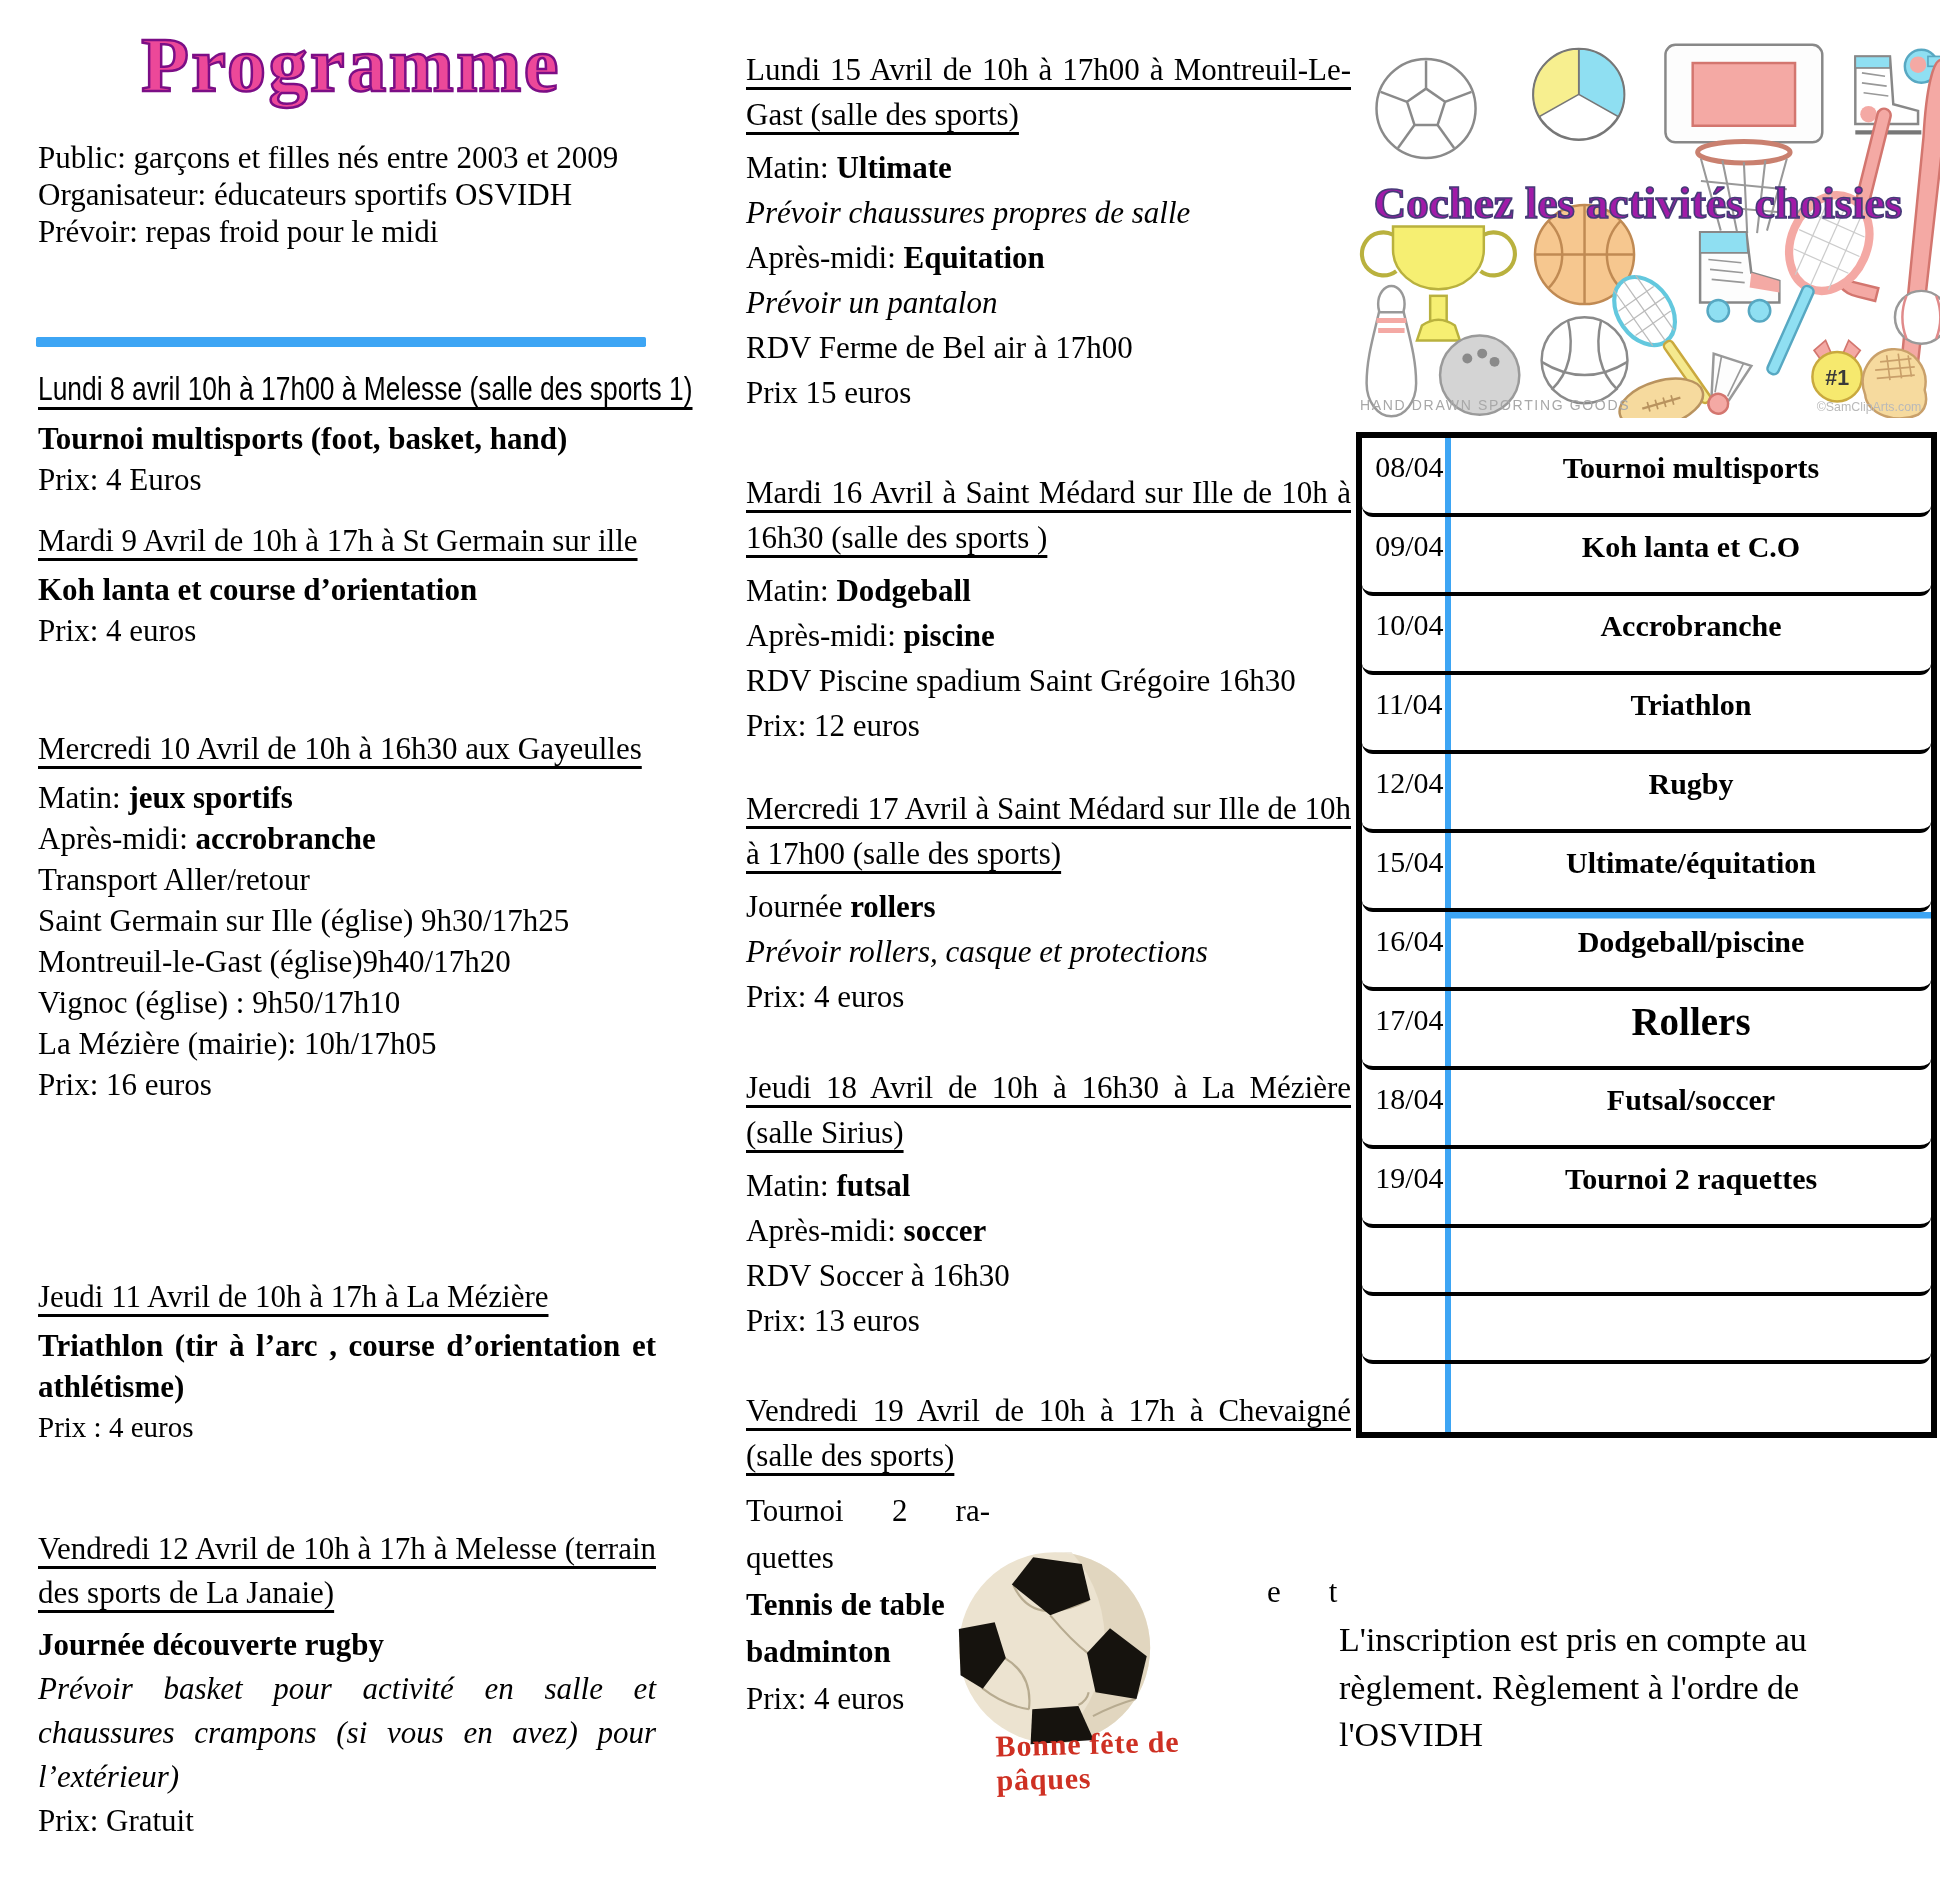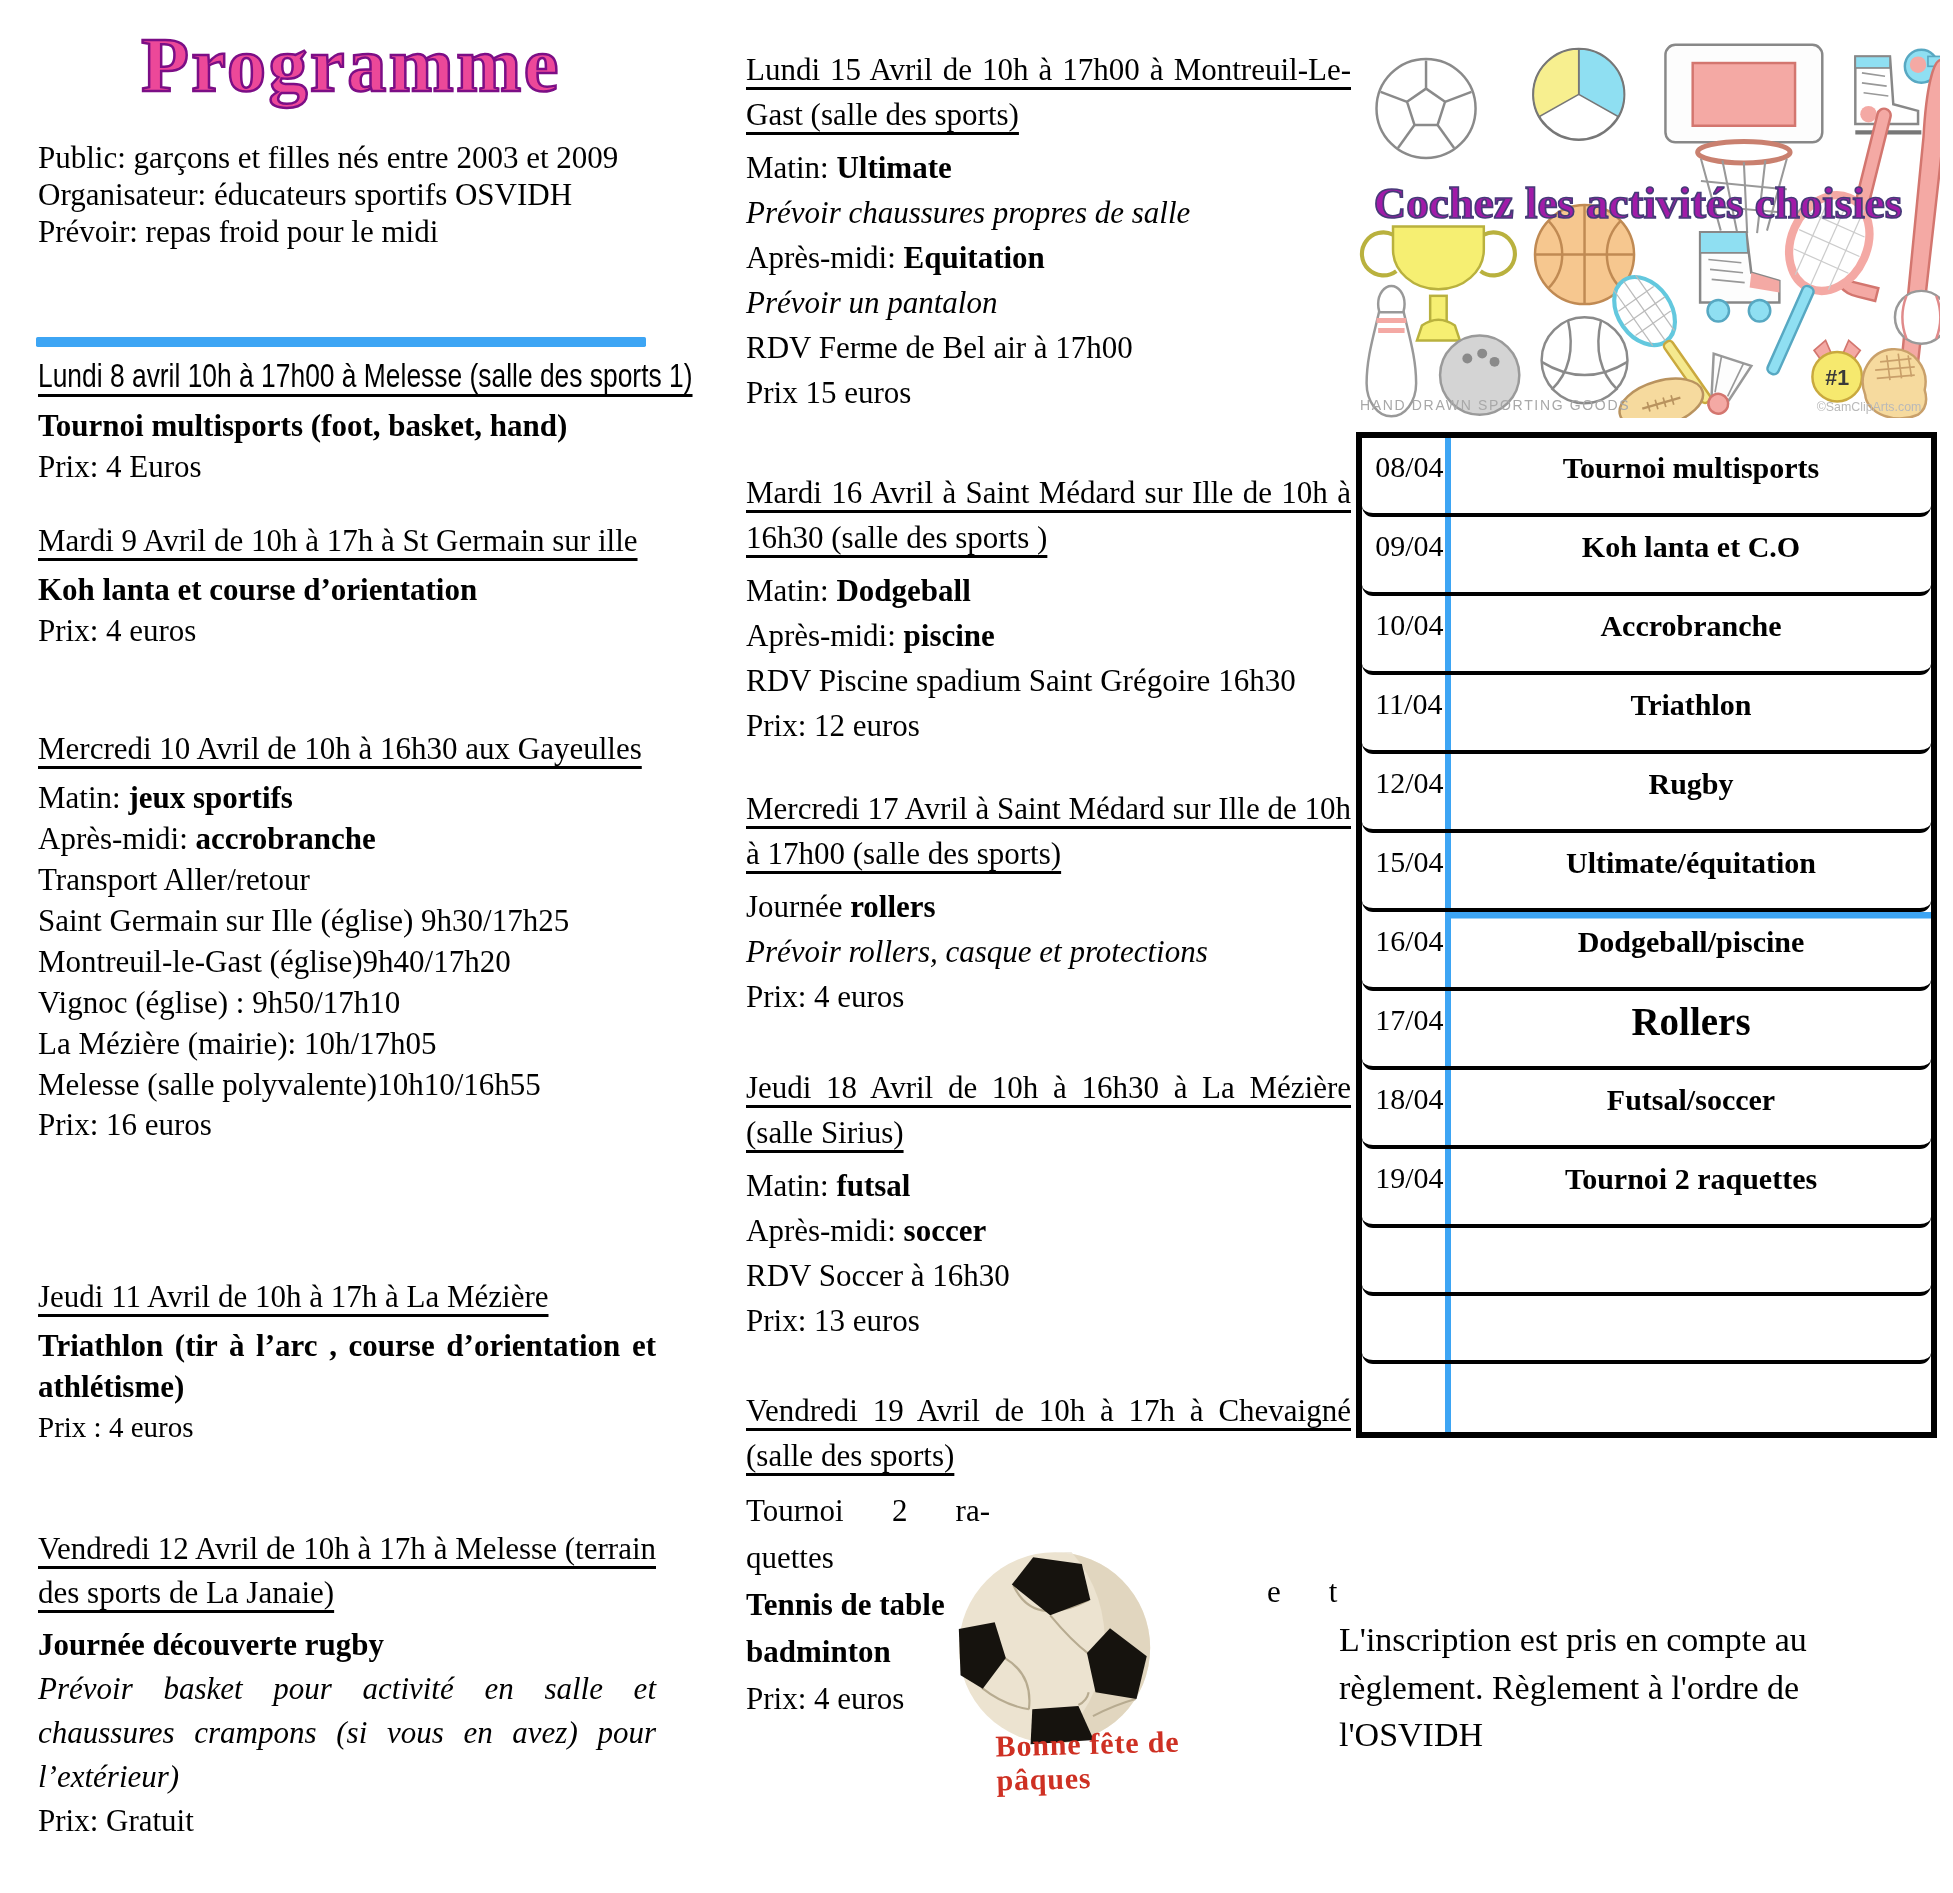--- a/index.html
+++ b/index.html
@@ -56,42 +56,41 @@
   <div class="abs prog-title">Programme</div>
 
   <div class="abs intro">
     <p>Public: garçons et filles nés entre 2003 et 2009</p>
     <p>Organisateur: éducateurs sportifs OSVIDH</p>
     <p>Prévoir: repas froid pour le midi</p>
   </div>
 
   <div class="abs rule-blue"></div>
 
-  <section class="sec" style="top:354px">
+  <section class="sec" style="top:367px">
     <h3 class="h sans-narrow">Lundi 8 avril 10h à 17h00 à Melesse (salle des sports 1)</h3>
     <p class="bold">Tournoi multisports (foot, basket, hand)</p>
     <p>Prix: 4 Euros</p>
   </section>
 
   <section class="sec" style="top:521px">
     <h3 class="h nowrap">Mardi 9 Avril de 10h à 17h à St Germain sur ille</h3>
     <p class="bold">Koh lanta et course d’orientation</p>
     <p>Prix: 4 euros</p>
   </section>
 
   <section class="sec" style="top:729px">
     <h3 class="h nowrap">Mercredi 10 Avril de 10h à 16h30 aux Gayeulles</h3>
     <p><span>Matin: </span><span class="bold">jeux sportifs</span></p>
     <p><span>Après-midi: </span><span class="bold">accrobranche</span></p>
     <p>Transport Aller/retour</p>
     <p>Saint Germain sur Ille (église) 9h30/17h25</p>
     <p>Montreuil-le-Gast (église)9h40/17h20</p>
     <p>Vignoc (église) : 9h50/17h10</p>
     <p>La Mézière (mairie): 10h/17h05</p>
-    <p>Melesse (salle polyvalente)10h10/16h55</p>
     <p>Prix: 16 euros</p>
   </section>
 
   <section class="sec" style="top:1277px">
     <h3 class="h nowrap">Jeudi 11 Avril de 10h à 17h à La Mézière</h3>
     <p class="bold just">Triathlon (tir à l’arc , course d’orientation et athlétisme)</p>
     <p class="small">Prix : 4 euros</p>
   </section>
 
   <section class="sec" style="top:1527px;line-height:1.42">

